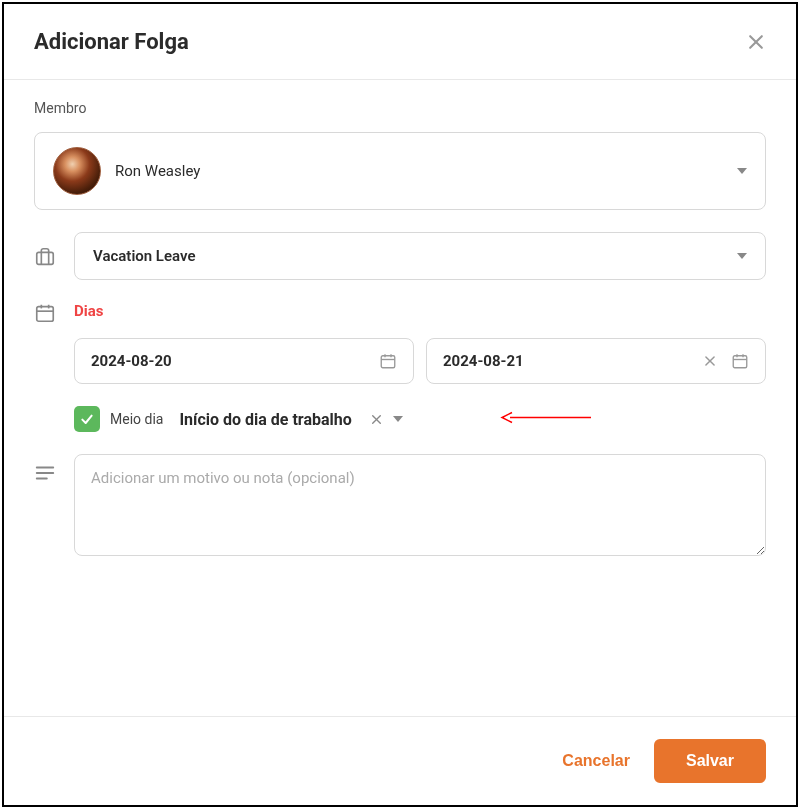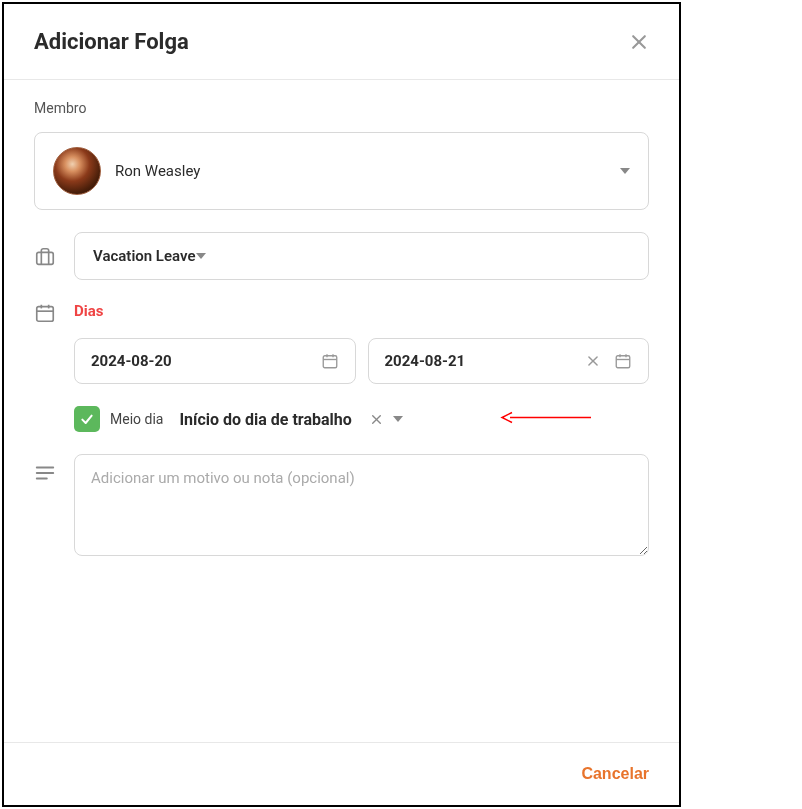--- a/index.html
+++ b/index.html
@@ -8,21 +8,21 @@
       box-sizing: border-box;
     }
     body {
       font-family: -apple-system, BlinkMacSystemFont, "Segoe UI", Roboto, Helvetica, Arial, sans-serif;
       background: #fff;
       width: 802px;
       height: 809px;
       position: relative;
     }
     .modal {
-      width: 679px;
+      width: 796px;
       height: 805px;
       border: 2px solid #000;
       background: #fff;
       display: flex;
       flex-direction: column;
       margin: 2px;
     }
     .modal-header {
       display: flex;
       justify-content: space-between;
@@ -108,20 +108,21 @@
     }
     .flex-fill {
       flex: 1;
     }
     .leave-select {
       border: 1px solid #d8d8d8;
       border-radius: 8px;
       padding: 14px 18px;
       display: flex;
       align-items: center;
+      justify-content: space-between;
       cursor: pointer;
       background: #fff;
     }
     .leave-name {
       font-size: 15px;
       font-weight: 600;
       color: #2b2b2b;
     }
     .days-label {
       font-size: 15px;
@@ -386,14 +387,15 @@
       </svg>
       <div class="flex-fill">
         <textarea class="note-textarea" placeholder="Adicionar um motivo ou nota (opcional)" style=""></textarea>
       </div>
     </div>
 
   </div>
 
   <div class="modal-footer">
     <button class="btn-cancel">Cancelar</button>
+    <button class="btn-save">Salvar</button>
   </div>
 </div>
 
 </body></html>

